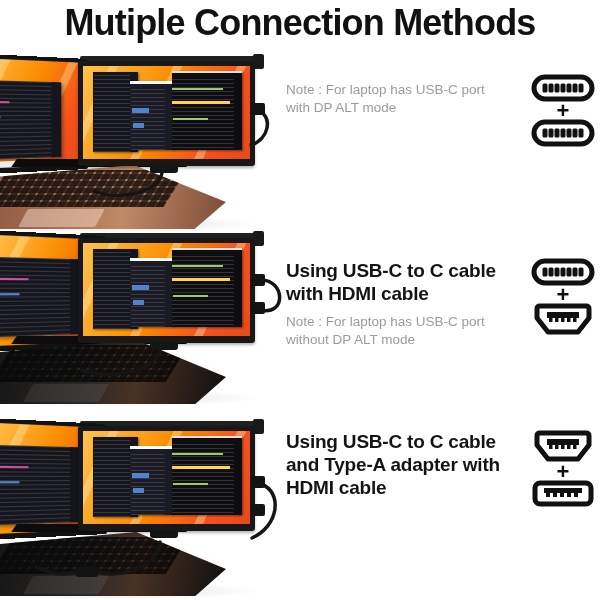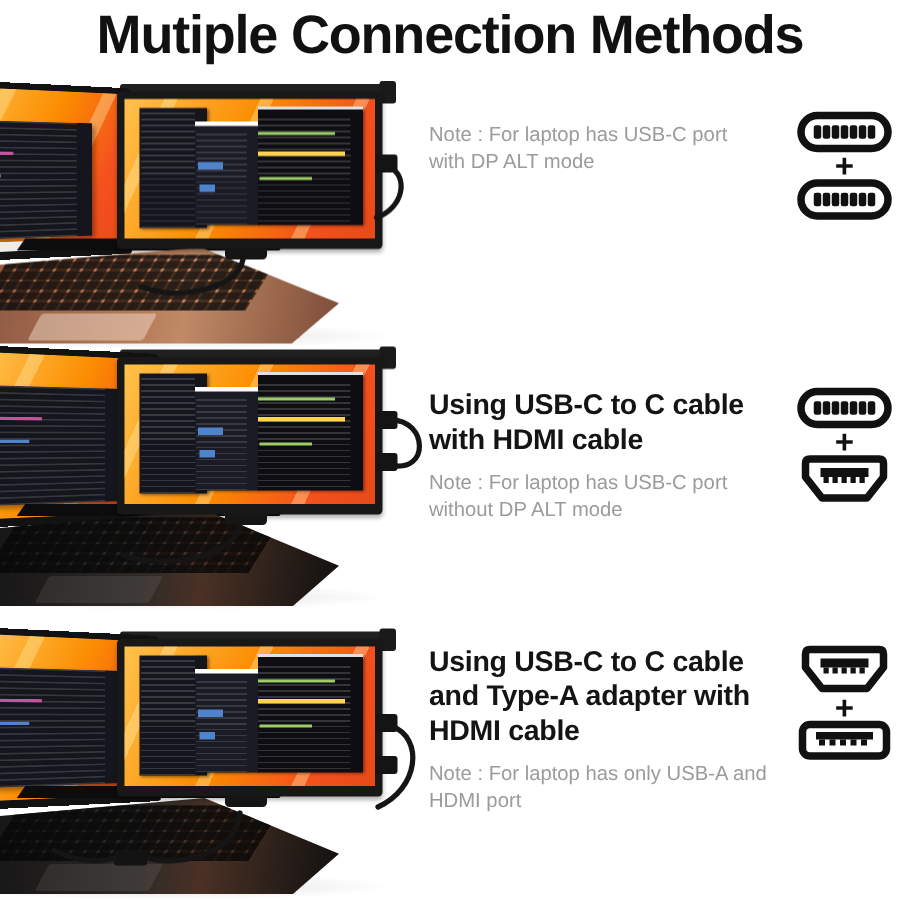--- a/index.html
+++ b/index.html
@@ -223,22 +223,20 @@
   <div class="method" id="m2">
     <h2 class="method-h">Using USB-C to C cable
 with HDMI cable</h2>
     <p class="method-note">Note : For laptop has USB-C port
 without DP ALT mode</p>
   </div>
   <div class="method" id="m3">
     <h2 class="method-h">Using USB-C to C cable
 and Type-A adapter with
 HDMI cable</h2>
-    <p class="method-note">Note : For laptop has only USB-A and
-HDMI port</p>
   </div>
 
   <div class="icons" id="i1">
     <span class="icon">
       <svg width="64" height="28" viewBox="0 0 64 28">
           <rect x="3" y="3" width="58" height="22" rx="11" fill="none" stroke="#111" stroke-width="5"></rect>
           <g fill="#111">
             <rect x="11.5" y="9.5" width="5" height="9" rx="1.5"></rect>
             <rect x="17.5" y="9.5" width="5" height="9" rx="1.5"></rect>
             <rect x="23.5" y="9.5" width="5" height="9" rx="1.5"></rect>

